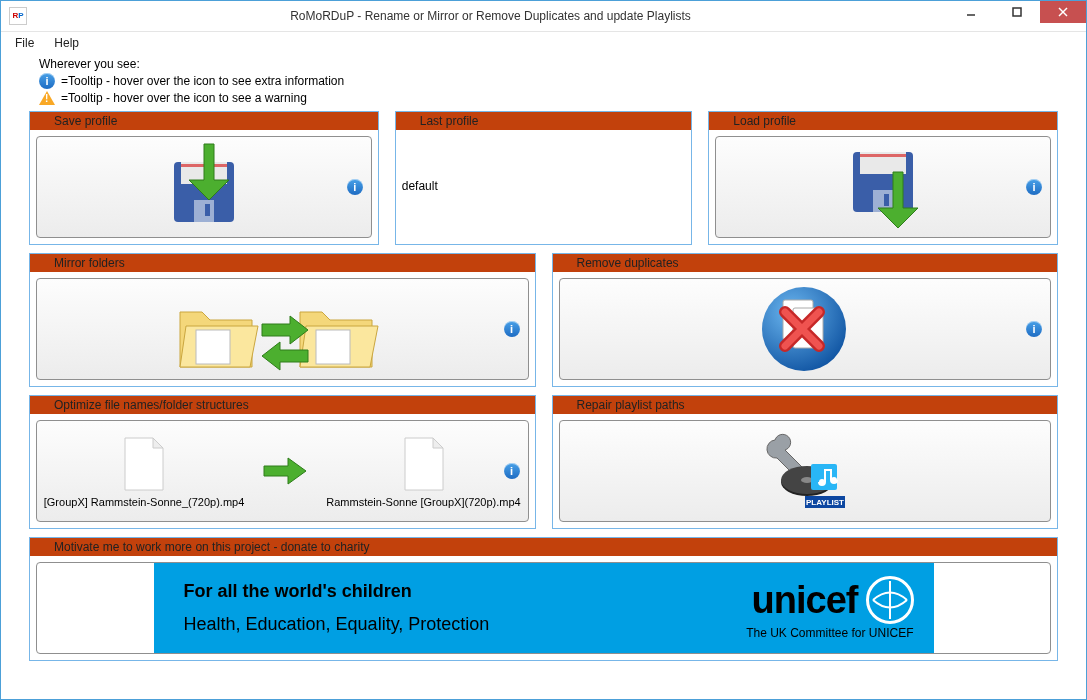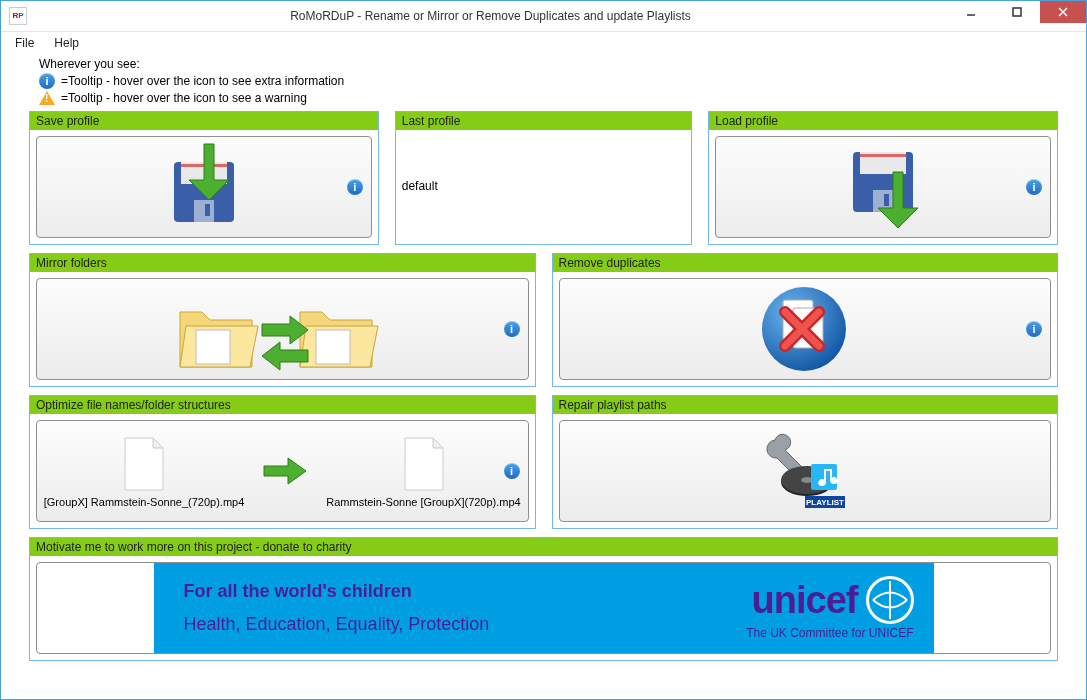--- a/index.html
+++ b/index.html
@@ -17,28 +17,28 @@
   .menuitem{padding:2px 8px;color:#222;cursor:default;}
   .body{flex:1;padding:0 28px 10px 28px;}
   .toplabel{margin:2px 0 2px 10px;}
   .icoline{display:flex;align-items:center;gap:6px;margin:2px 0 2px 10px;}
   .info-icon{width:16px;height:16px;border-radius:50%;background:linear-gradient(#49a1e8,#1e6cc3);display:flex;align-items:center;justify-content:center;color:#fff;font-weight:bold;font-size:11px;box-shadow:inset 0 1px 0 rgba(255,255,255,.5);}
   .warn-icon{width:0;height:0;border-left:8px solid transparent;border-right:8px solid transparent;border-bottom:14px solid #f9a825;position:relative;}
   .warn-icon::after{content:"!";position:absolute;left:-2px;top:2px;color:#fff;font-weight:bold;font-size:10px;}
   .panels{display:flex;flex-direction:column;gap:8px;margin-top:6px;}
   .row{display:flex;gap:16px;}
   .panel{border:1px solid #77b6e8;flex:1;min-width:0;}
-  .panel-header{background:#84cc16;color:#222;padding:2px 6px;font-size:12px;}
+  .panel-header{background:#c2410c;color:#222;padding:2px 24px;font-size:12px;}
   .panel-body{background:#fff;position:relative;}
   .bigbtn{margin:6px;border:1px solid #8f8f8f;border-radius:4px;background:linear-gradient(#fdfdfd,#ececec);height:100px;display:flex;align-items:center;justify-content:center;cursor:pointer;position:relative;}
   .bigbtn .info-icon{position:absolute;right:8px;top:50%;transform:translateY(-50%);}
   .lastprof{padding:6px;min-height:100px;display:flex;align-items:center;}
   .filelabel{font-size:11px;text-align:center;}
   .unicef{margin:6px;border:1px solid #8f8f8f;border-radius:4px;height:90px;display:flex;align-items:center;justify-content:center;cursor:pointer;}
-  .unicef-inner{background:#009fe3;color:#4c1d95;height:90px;width:780px;display:flex;align-items:center;justify-content:flex-end;padding:0 20px;box-sizing:border-box;gap:30px;}
+  .unicef-inner{background:#009fe3;color:#000000;height:90px;width:780px;display:flex;align-items:center;justify-content:flex-end;padding:0 20px;box-sizing:border-box;gap:30px;}
   .unicef-left{display:flex;flex-direction:column;justify-content:center;margin-left:10px;}
   .unicef-left .l1{font-size:18px;font-weight:bold;}
   .unicef-left .l2{font-size:18px;font-weight:300;margin-top:12px;}
   .unicef-right{margin-left:auto;display:flex;flex-direction:column;align-items:flex-end;justify-content:center;}
   .unicef-logo{display:flex;align-items:center;gap:8px;}
   .unicef-logo .word{font-size:38px;font-weight:700;letter-spacing:-1px;}
   .unicef-globe{width:42px;height:42px;border:3px solid #fff;border-radius:50%;position:relative;}
   .unicef-sub{font-size:12px;margin-top:2px;}
   svg{overflow:visible}
 </style>

